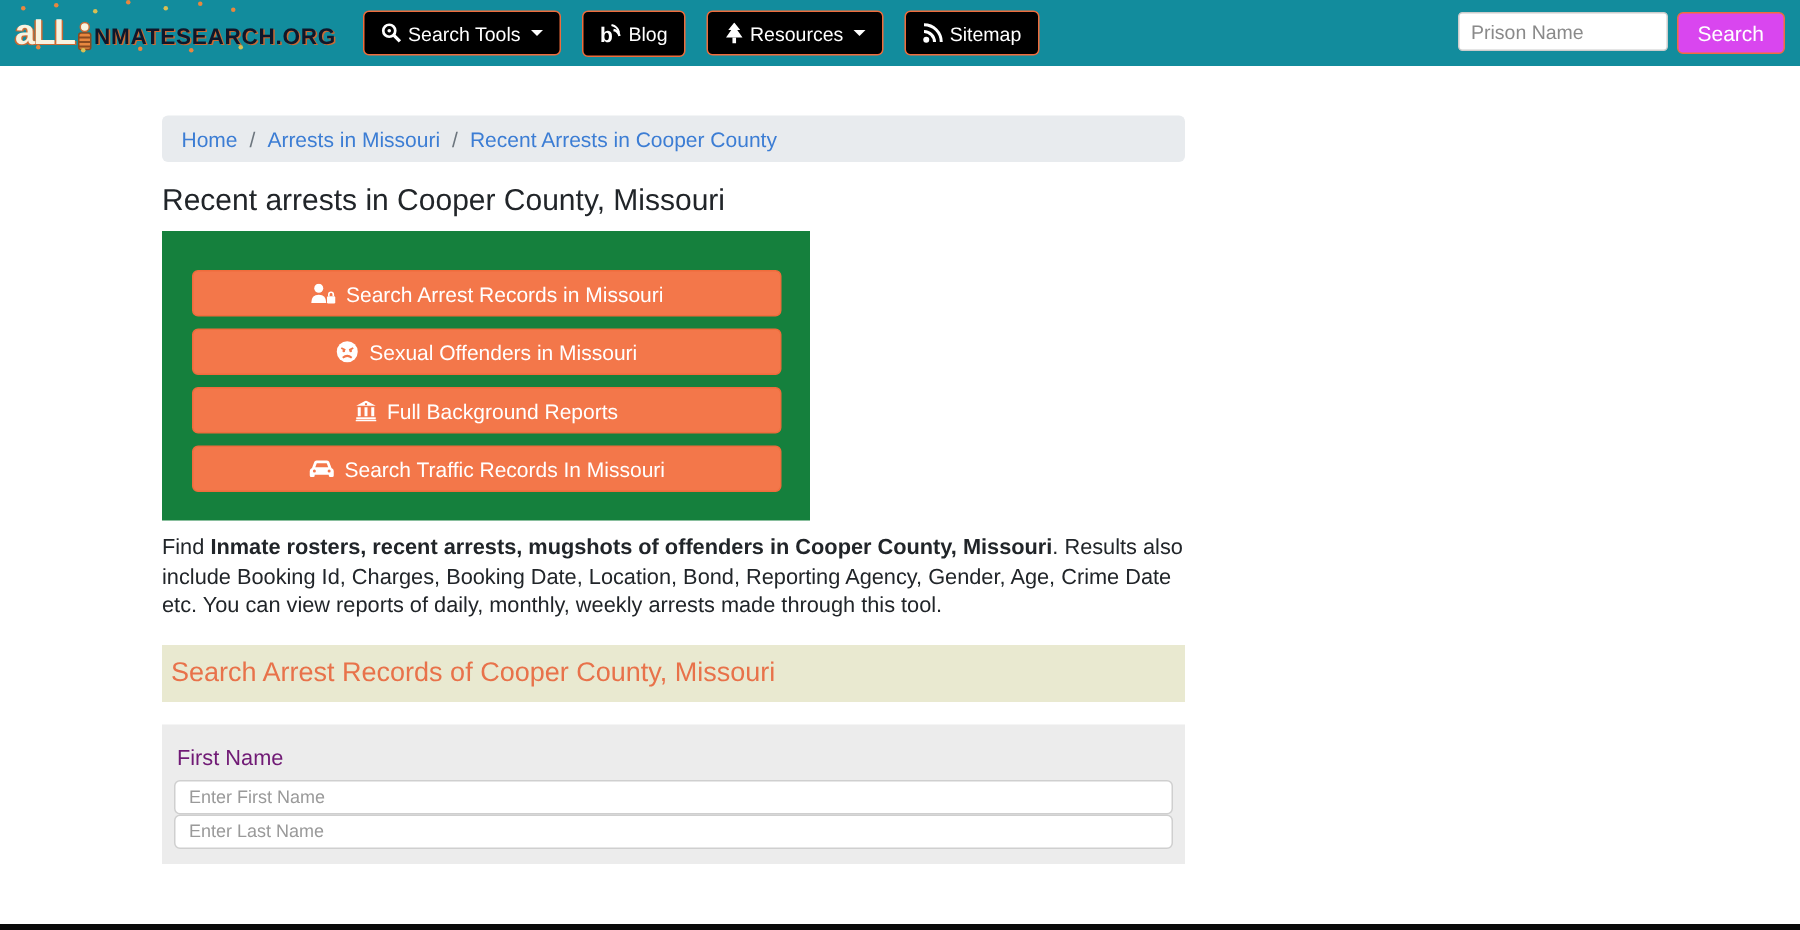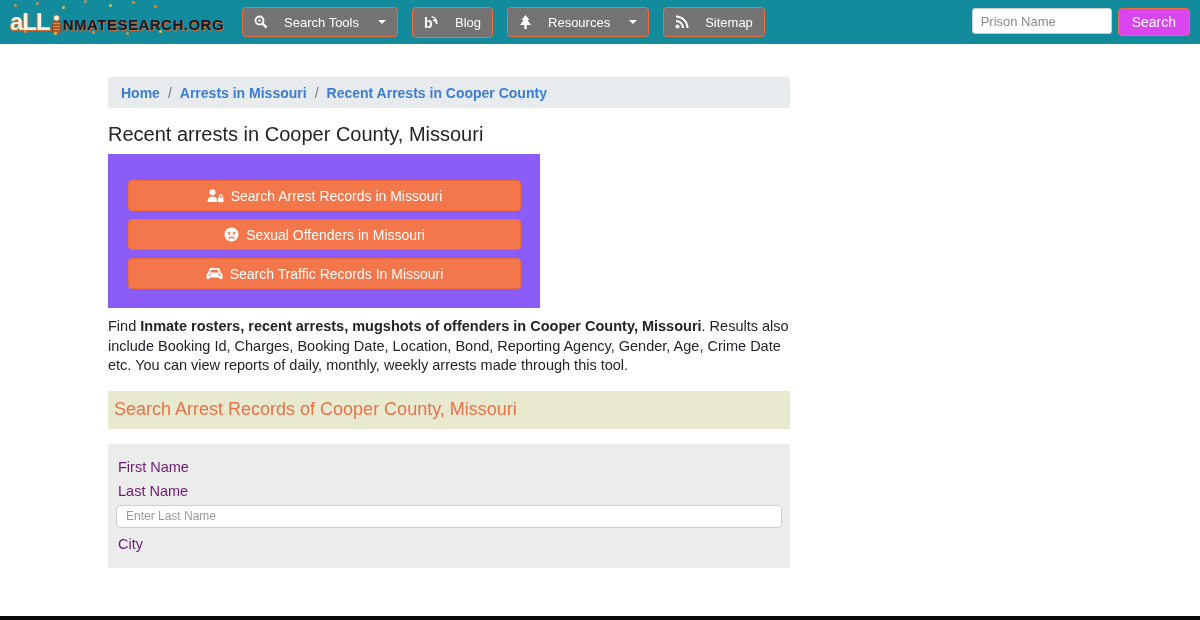--- a/index.html
+++ b/index.html
@@ -49,29 +49,29 @@
     width: 3px; height: 3px;
     border-radius: 50%;
     background: #e8873f;
     box-shadow: 22px -2px 0 #e8873f, 48px 2px 0 #d8bf53, 70px -4px 0 #e8873f,
                 95px 0 0 #d8bf53, 118px -3px 0 #e8873f, 140px 1px 0 #e8873f,
                 10px 26px 0 #e8873f, 40px 28px 0 #d8bf53, 78px 27px 0 #e8873f,
                 112px 28px 0 #e8873f, 145px 26px 0 #d8bf53;
   }
   .nav-btns { display: flex; align-items: center; gap: 14px; flex: 1; }
   .nav-btn {
-    background: #737373;
+    background: #000000;
     border: 1px solid #ef6c3c;
     border-radius: 4px;
     color: #ffffff;
     font-size: 13px;
     padding: 7px 11px;
     display: inline-flex;
     align-items: center;
-    gap: 16px;
+    gap: 4px;
     cursor: pointer;
     line-height: 1;
   }
   .caret {
     display: inline-block;
     width: 0; height: 0;
     border-left: 4px solid transparent;
     border-right: 4px solid transparent;
     border-top: 4px solid #ffffff;
     margin-left: 3px;
@@ -104,32 +104,32 @@
     margin-top: 33px;
     background: #e8ebee;
     border-radius: 4px;
     height: 31px;
     display: flex;
     align-items: center;
     padding: 0 13px;
     font-size: 14px;
     gap: 8px;
   }
-  .breadcrumb a { color: #3c7dd4; text-decoration: none; cursor: pointer; font-weight: bold; }
+  .breadcrumb a { color: #3c7dd4; text-decoration: none; cursor: pointer; }
   .breadcrumb .sep { color: #6c757d; }
 
   h1.page-title {
     font-size: 20px;
     font-weight: 400;
     color: #212529;
     margin: 15px 0 8px 0;
   }
 
   .cta-box {
-    background: #8b5cf6;
+    background: #15803d;
     width: 432px;
     padding: 26px 20px 19px 20px;
   }
   .cta-btn {
     display: flex;
     align-items: center;
     justify-content: center;
     gap: 7px;
     width: 393px;
     height: 31px;
@@ -300,20 +300,34 @@
           <line x1="3.5" y1="5" x2="6.2" y2="6.4" stroke="#f3774a" stroke-width="1.3"></line>
           <line x1="11.5" y1="5" x2="8.8" y2="6.4" stroke="#f3774a" stroke-width="1.3"></line>
           <circle cx="5.2" cy="7" r="0.9" fill="#f3774a"></circle>
           <circle cx="9.8" cy="7" r="0.9" fill="#f3774a"></circle>
           <path d="M4.5 11.5 Q7.5 9 10.5 11.5" fill="none" stroke="#f3774a" stroke-width="1.3"></path>
         </svg>
       </span>
       <span>Sexual Offenders in Missouri</span>
     </button>
 
+    <button class="cta-btn">
+      <span class="icon">
+        <svg width="14" height="14" viewBox="0 0 14 14">
+          <polygon points="7,0 13.5,3.5 0.5,3.5" fill="#fff"></polygon>
+          <circle cx="7" cy="2.4" r="0.8" fill="#f3774a"></circle>
+          <rect x="1.5" y="4.5" width="2" height="6" fill="#fff"></rect>
+          <rect x="6" y="4.5" width="2" height="6" fill="#fff"></rect>
+          <rect x="10.5" y="4.5" width="2" height="6" fill="#fff"></rect>
+          <rect x="0.5" y="11.2" width="13" height="1.4" fill="#fff"></rect>
+          <rect x="0" y="13" width="14" height="1" fill="#fff"></rect>
+        </svg>
+      </span>
+      <span>Full Background Reports</span>
+    </button>
 
     <button class="cta-btn">
       <span class="icon">
         <svg width="17" height="13" viewBox="0 0 17 13">
           <path d="M2 6 L3.5 2 Q3.8 1 5 1 H12 Q13.2 1 13.5 2 L15 6 Q16.5 6.5 16.5 8 V11 a1 1 0 0 1 -1 1 H14.2 a1 1 0 0 1 -1 -1 V10.5 H3.8 V11 a1 1 0 0 1 -1 1 H1.5 a1 1 0 0 1 -1 -1 V8 Q0.5 6.5 2 6 Z" fill="#fff"></path>
           <path d="M4.2 5.5 L5.2 2.8 H11.8 L12.8 5.5 Z" fill="#f3774a"></path>
           <circle cx="3.6" cy="8" r="1" fill="#f3774a"></circle>
           <circle cx="13.4" cy="8" r="1" fill="#f3774a"></circle>
         </svg>
       </span>
@@ -322,21 +336,20 @@
   </div>
 
   <p class="intro"><span>Find </span><b>Inmate rosters, recent arrests, mugshots of offenders in Cooper County, Missouri</b><span>. Results also include Booking Id, Charges, Booking Date, Location, Bond, Reporting Agency, Gender, Age, Crime Date etc. You can view reports of daily, monthly, weekly arrests made through this tool.</span></p>
 
   <div class="section-heading">
     <span>Search Arrest Records of Cooper County, Missouri</span>
   </div>
 
   <div class="search-form">
     <label>First Name</label>
-    <label>Last Name</label>
+    <input type="text" placeholder="Enter First Name" style="">
     <input type="text" placeholder="Enter Last Name" style="">
-    <label>City</label>
 
   </div>
 
 </div>
 
 <div class="bottom-strip"></div>
 
 </body></html>

